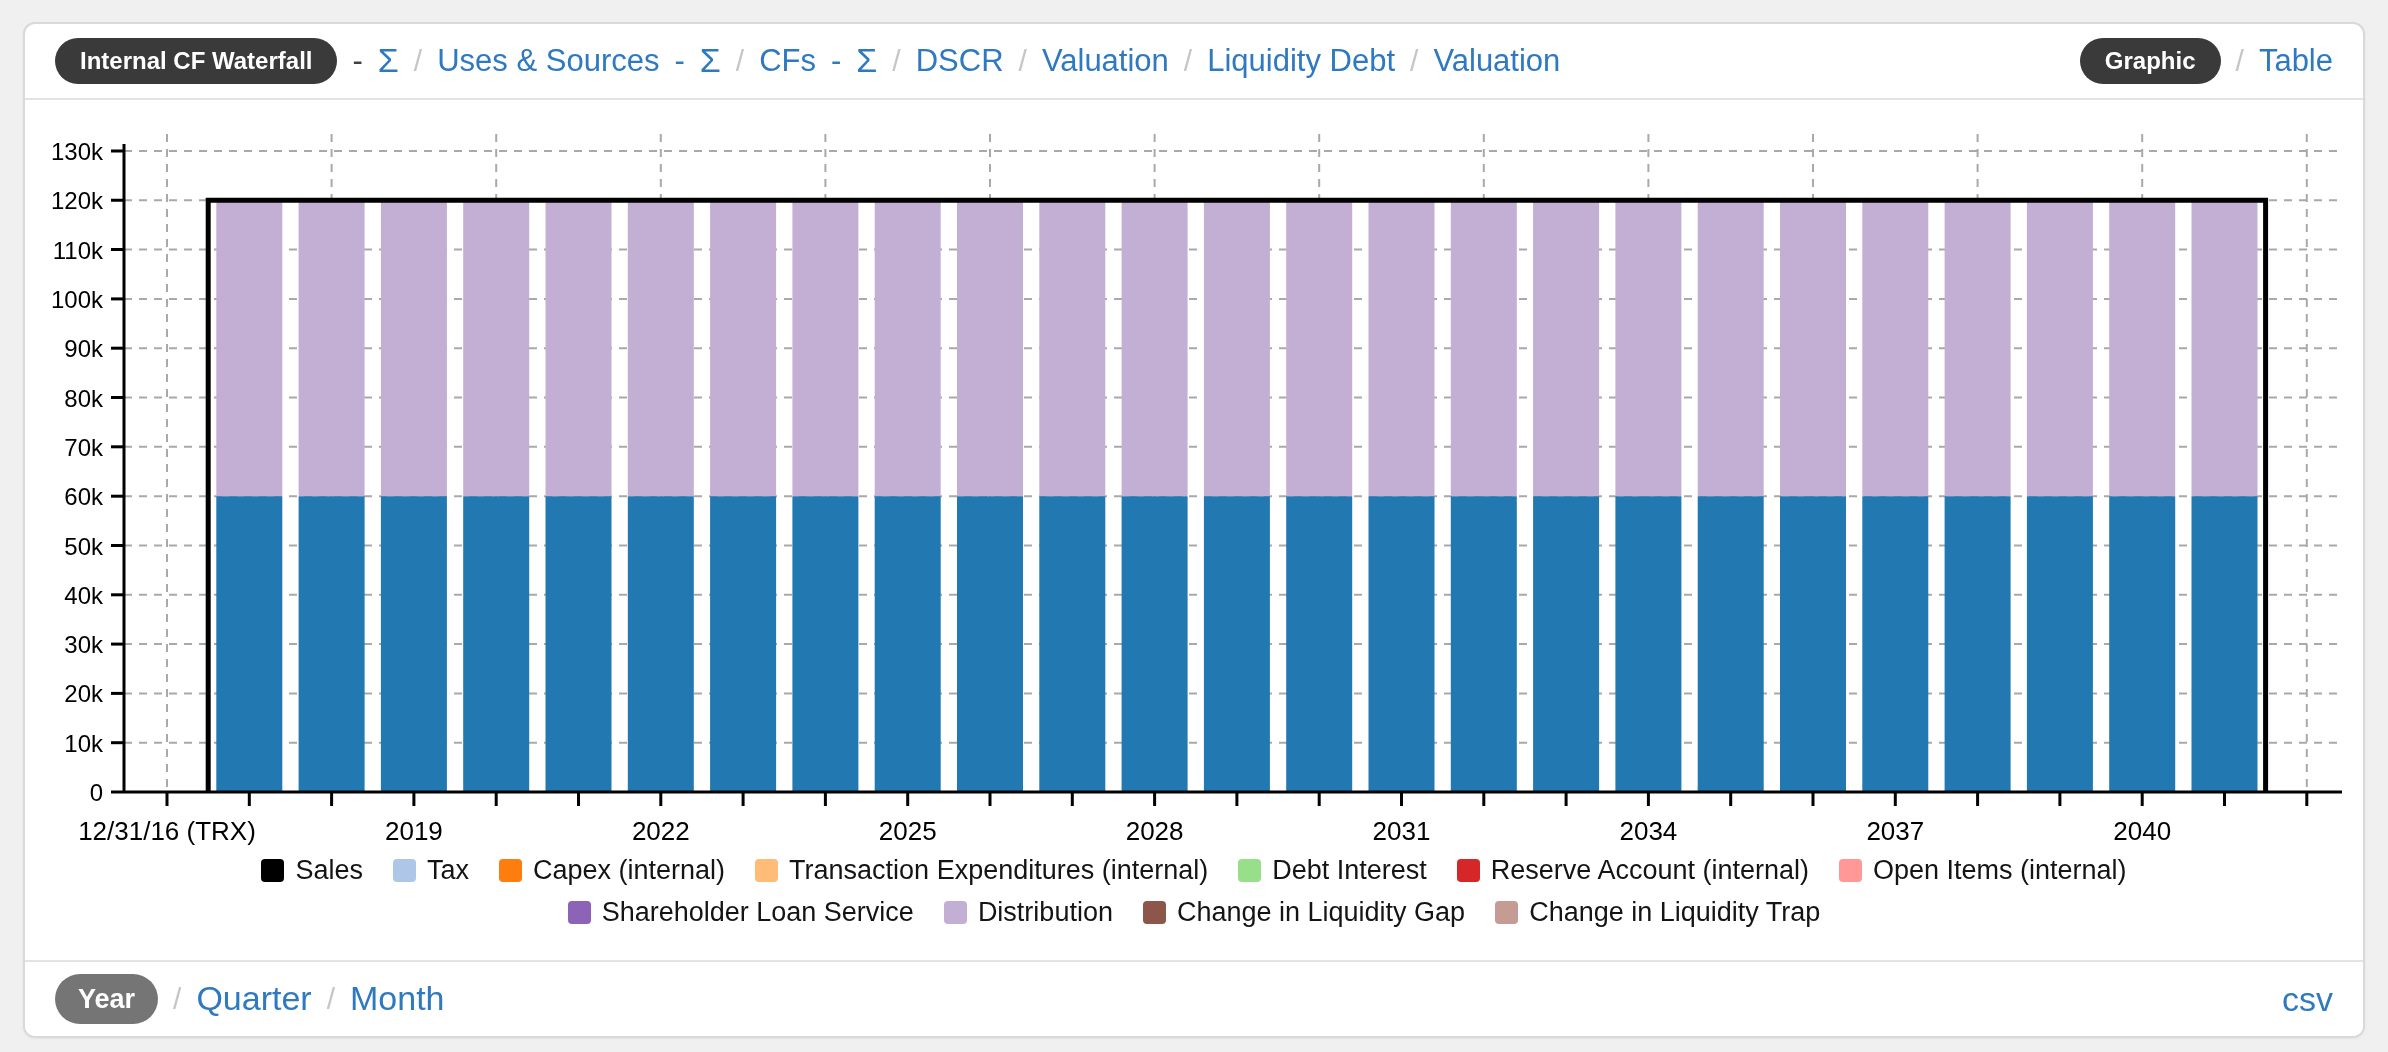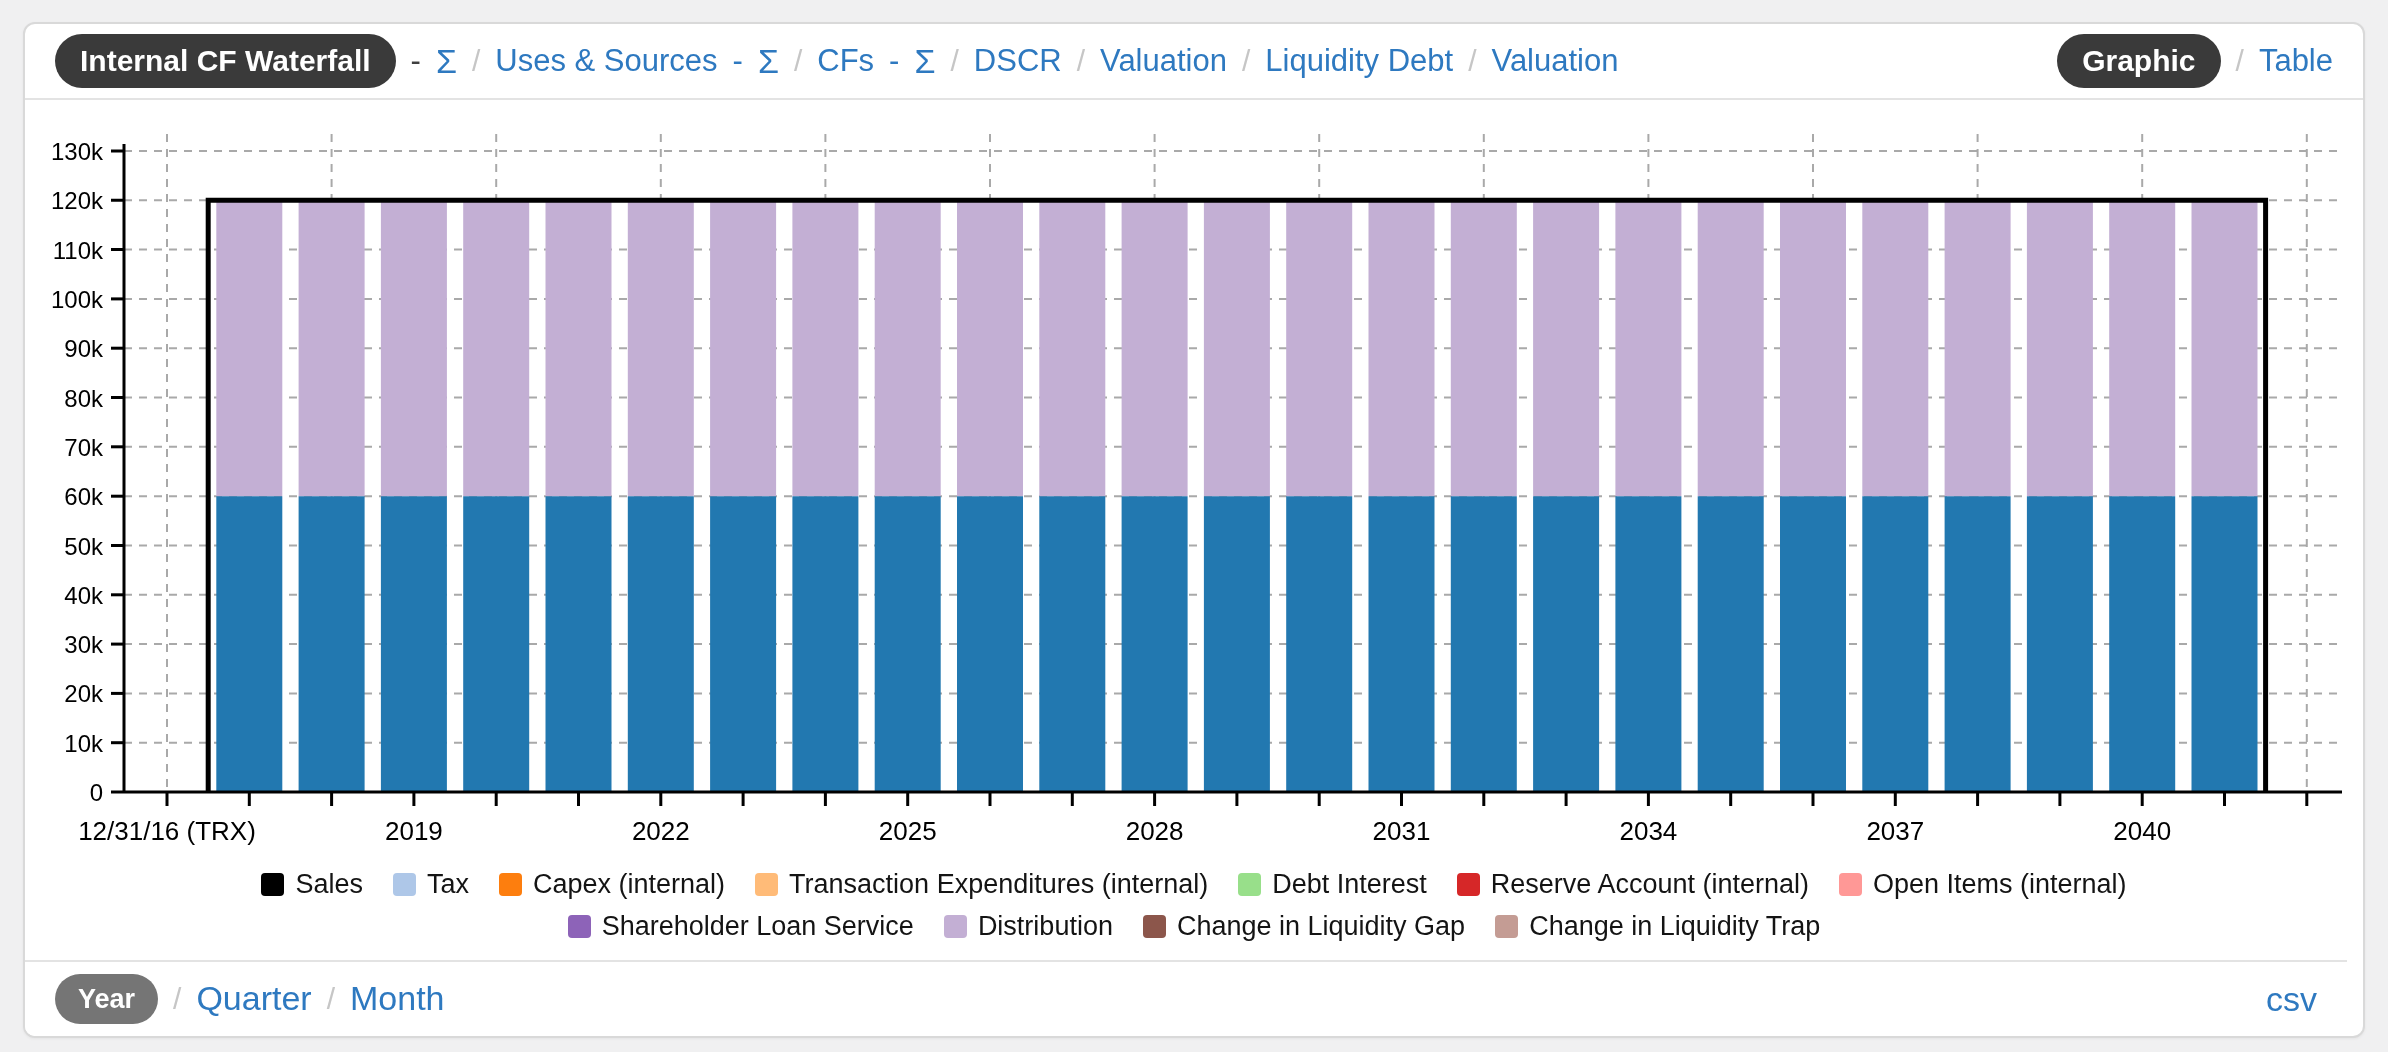--- a/index.html
+++ b/index.html
@@ -14,42 +14,42 @@
     background:#ffffff;border:2px solid #d9d9d9;border-radius:12px;
     box-sizing:border-box;box-shadow:0 1px 3px rgba(0,0,0,0.05);
     overflow:hidden;
   }
   .header{
     height:74px;display:flex;align-items:center;justify-content:space-between;
     padding:0 30px;border-bottom:2px solid #e3e3e3;
   }
   .nav-group{display:flex;align-items:center;gap:15px;white-space:nowrap;}
   .pill-dark{
-    background:#3a3a3a;color:#ffffff;font-weight:bold;font-size:30px;
+    background:#3a3a3a;color:#ffffff;font-weight:bold;font-size:24px;
     padding:9px 25px;border-radius:999px;display:inline-block;line-height:1.2;
   }
   .pill-gray{
     background:#757575;color:#ffffff;font-weight:bold;font-size:27px;
     padding:9px 23px;border-radius:999px;display:inline-block;line-height:1.2;
   }
   .nav-link{color:#2e79c0;font-size:31px;cursor:pointer;}
   .nav-sigma{font-size:34px;}
   .nav-sep{color:#c6c6c6;font-size:30px;}
   .nav-dash-dark{color:#3f3f3f;font-size:31px;}
   .nav-dash-blue{color:#2e79c0;font-size:31px;}
   .chart-section{position:relative;height:860px;}
   .chart-svg{display:block;}
   svg text{font-family:"Liberation Sans","DejaVu Sans",sans-serif;}
-  .legend{display:flex;flex-direction:column;align-items:center;gap:10px;margin-top:16px;}
+  .legend{display:flex;flex-direction:column;align-items:center;gap:10px;margin-top:2px;}
   .legend-row{display:flex;align-items:center;justify-content:center;gap:30px;}
   .legend-item{display:flex;align-items:center;gap:11px;}
   .legend-swatch{width:23px;height:23px;border-radius:4px;display:inline-block;flex:none;}
   .legend-label{font-size:27px;color:#141414;line-height:1.2;}
   .footer{
-    position:absolute;left:0;right:16px;bottom:0;height:74px;
+    position:absolute;left:0;right:0;bottom:0;height:74px;
     border-top:2px solid #e3e3e3;
     display:flex;align-items:center;justify-content:space-between;padding:0 30px;
     background:#ffffff;
   }
   .footer .nav-link{font-size:34px;}
 </style>
 </head>
 <body>
 
 <div class="card">

